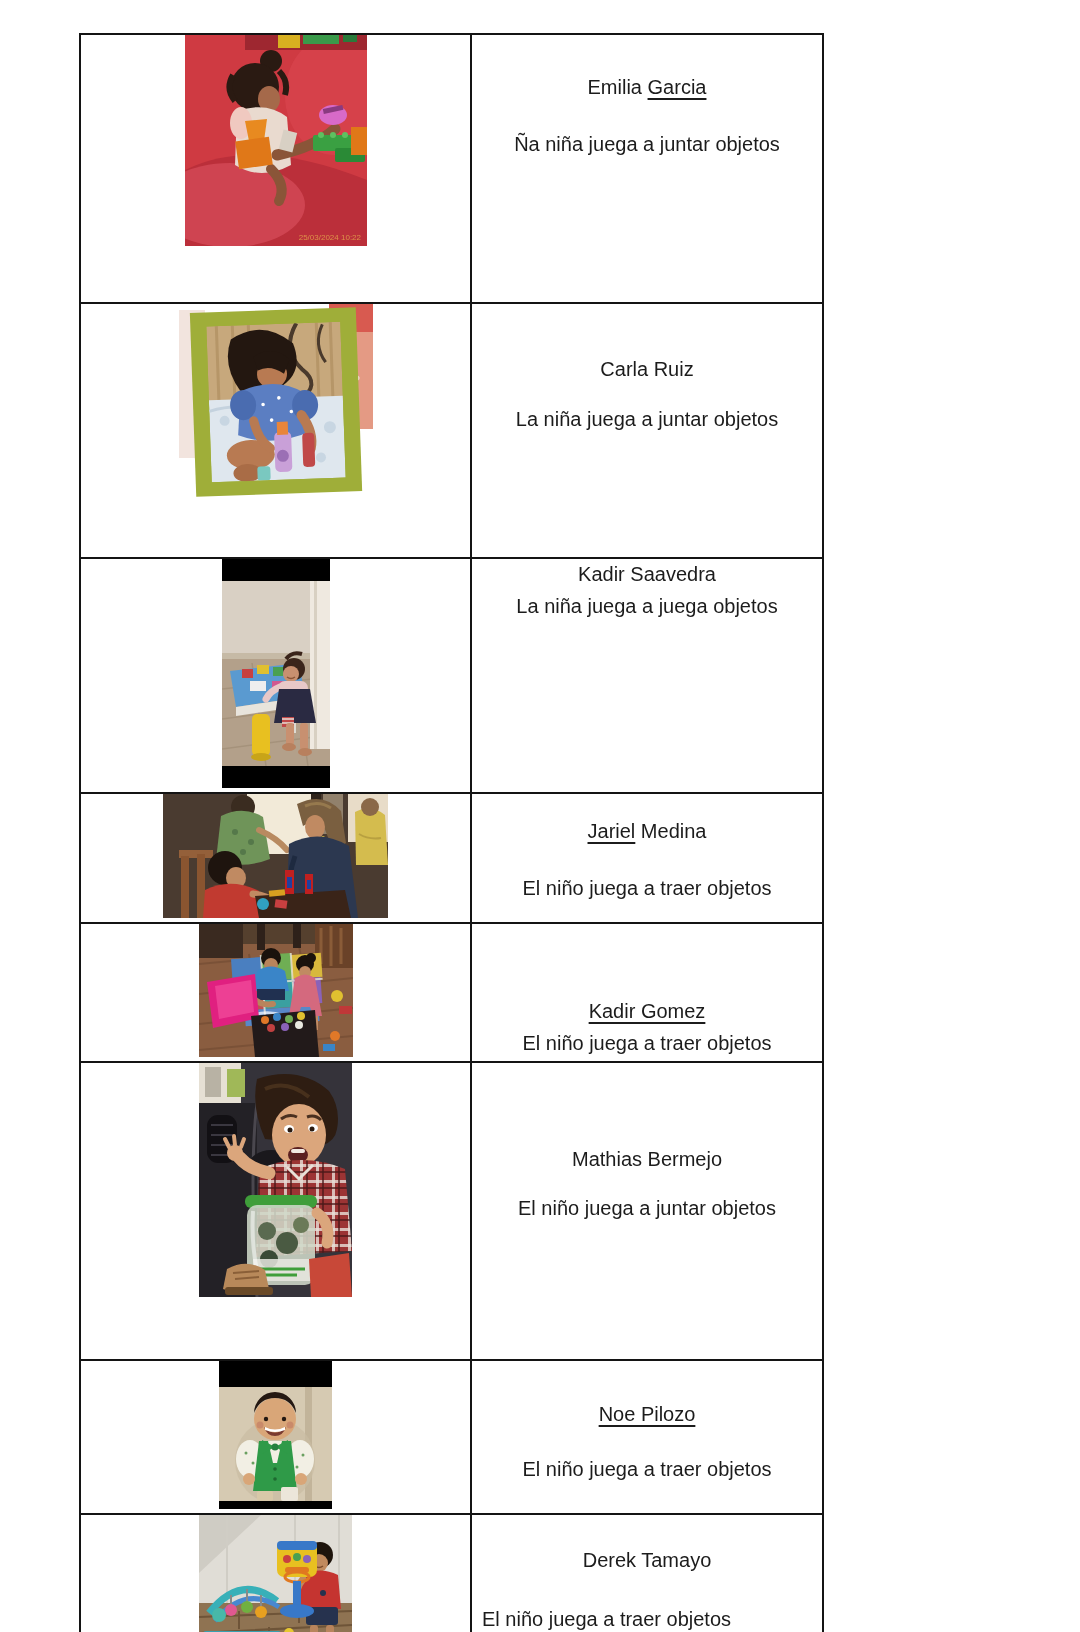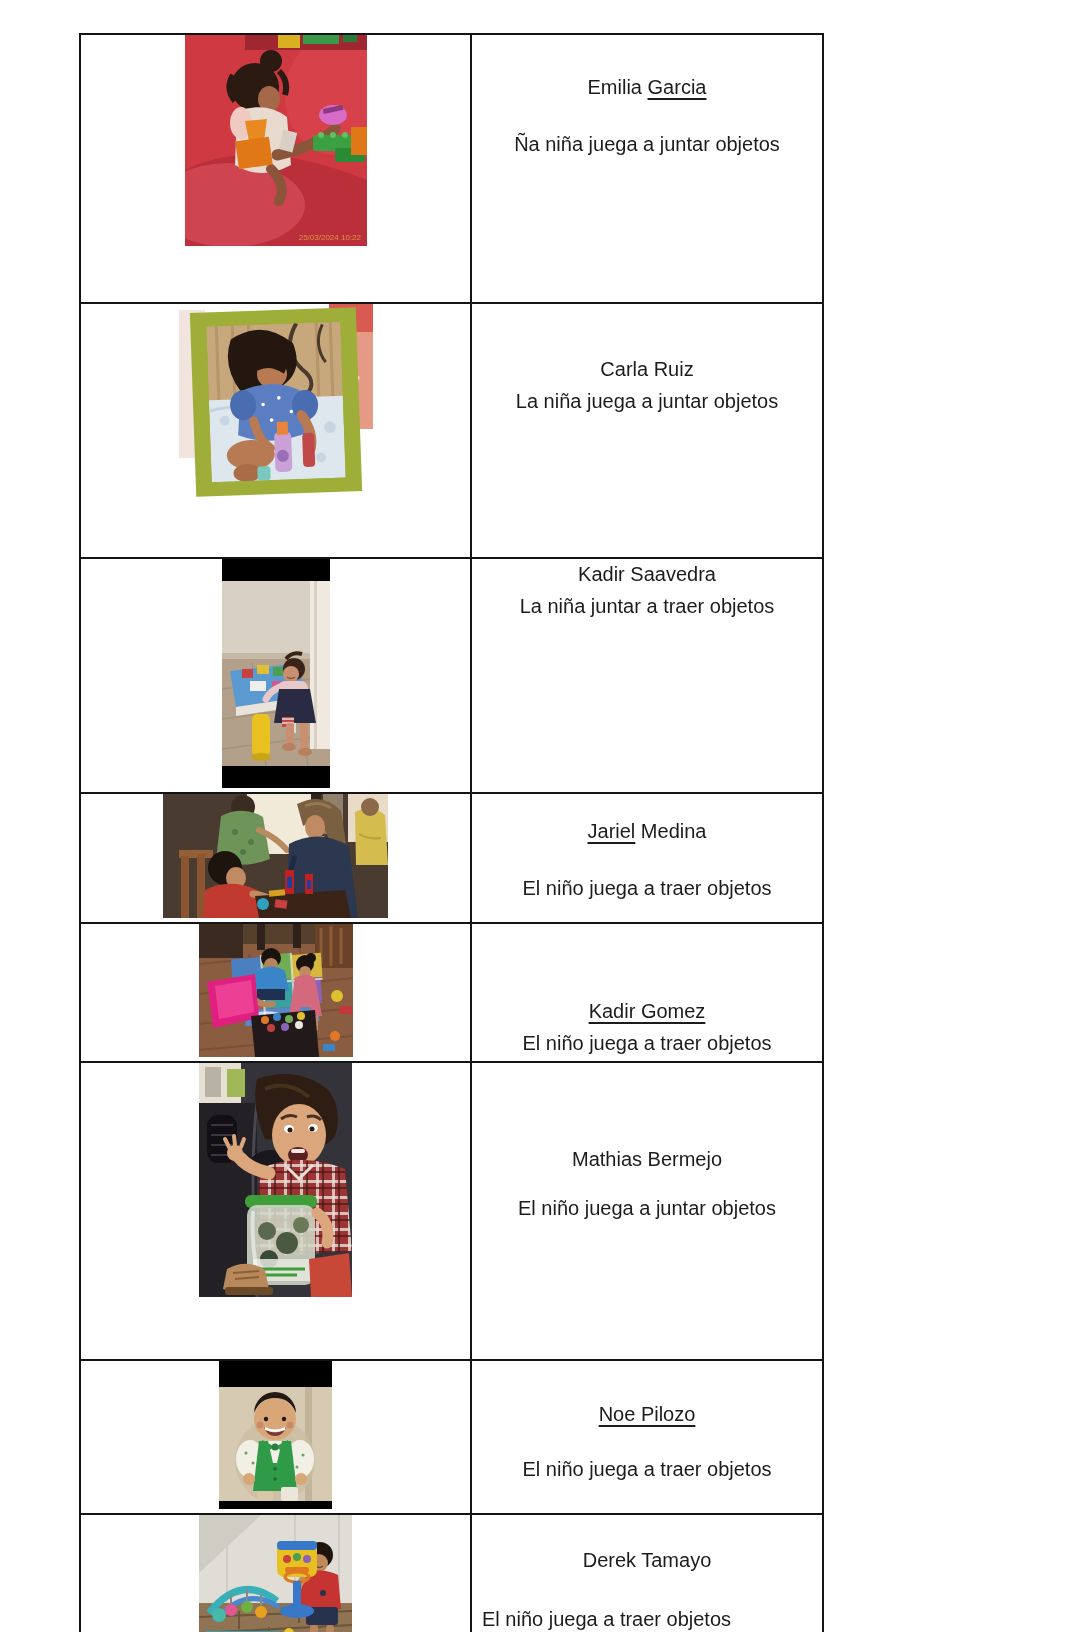--- a/index.html
+++ b/index.html
@@ -8,21 +8,21 @@
   table.doc td,table.doc th{border:2px solid #141414;padding:0;vertical-align:top;}
   th.hd{height:28px;font-size:18px;font-weight:normal;text-align:center;vertical-align:middle;color:#111;}
   td.photo-cell{text-align:center;vertical-align:middle;}
   .photo-wrap{display:inline-block;line-height:0;}
   td.desc-cell{font-size:20px;line-height:27px;text-align:center;}
   .name,.desc{width:100%;}
   .sq{text-decoration-line:underline;text-decoration-style:wavy;text-decoration-color:#c00000;text-decoration-thickness:1px;text-underline-offset:4px;text-decoration:underline;}
   tr.r1{height:217px}tr.r2{height:255px}tr.r3{height:235px}tr.r4{height:130px}
   tr.r5{height:139px}tr.r6{height:298px}tr.r7{height:154px}tr.r8{height:129px}
   tr.r1 .name{margin-top:39px}tr.r1 .desc{margin-top:30px}
-  tr.r2 .name{margin-top:52px}tr.r2 .desc{margin-top:5px}
+  tr.r2 .name{margin-top:52px}tr.r2 .desc{margin-top:23px}
   tr.r3 .name{margin-top:2px}tr.r3 .desc{margin-top:5px}
   tr.r4 .name{margin-top:24px}tr.r4 .desc{margin-top:30px}
   tr.r5 .name{margin-top:74px}tr.r5 .desc{margin-top:5px}
   tr.r6 .name{margin-top:83px}tr.r6 .desc{margin-top:22px}
   tr.r7 .name{margin-top:40px}tr.r7 .desc{margin-top:28px}
   tr.r8 .name{margin-top:32px}tr.r8 .desc{margin-top:32px;text-align:left;padding-left:10px;}
   svg{display:block;}
 </style>
 </head>
 <body>
@@ -166,21 +166,21 @@
           <path d="M60,160 h12 M60,164 h12" stroke="#e8e0d8" stroke-width="1.5"></path>
           <rect x="64" y="164" width="8" height="22" rx="3" fill="#c89070"></rect>
           <rect x="78" y="164" width="8" height="27" rx="3" fill="#c89070"></rect>
           <ellipse cx="67" cy="188" rx="7" ry="4" fill="#b8805e"></ellipse>
           <ellipse cx="83" cy="193" rx="7" ry="4" fill="#b8805e"></ellipse>
         </svg>
       </div>
     </td>
     <td class="desc-cell">
       <div class="name"><span>Kadir Saavedra</span><span class="sq"></span><span></span></div>
-      <div class="desc">La niña juntar a traer objetos</div>
+      <div class="desc">La niña juega a juega objetos</div>
     </td>
   </tr>
 
   <tr class="r4">
     <td class="photo-cell">
       <div class="photo-wrap" style="width:225px;height:124px">
         <svg width="225" height="124" viewBox="0 0 225 124">
           <rect width="225" height="124" fill="#4a3b30"></rect>
           <rect x="84" y="0" width="68" height="60" fill="#f2ead8"></rect>
           <rect x="148" y="0" width="10" height="62" fill="#2e241c"></rect>

